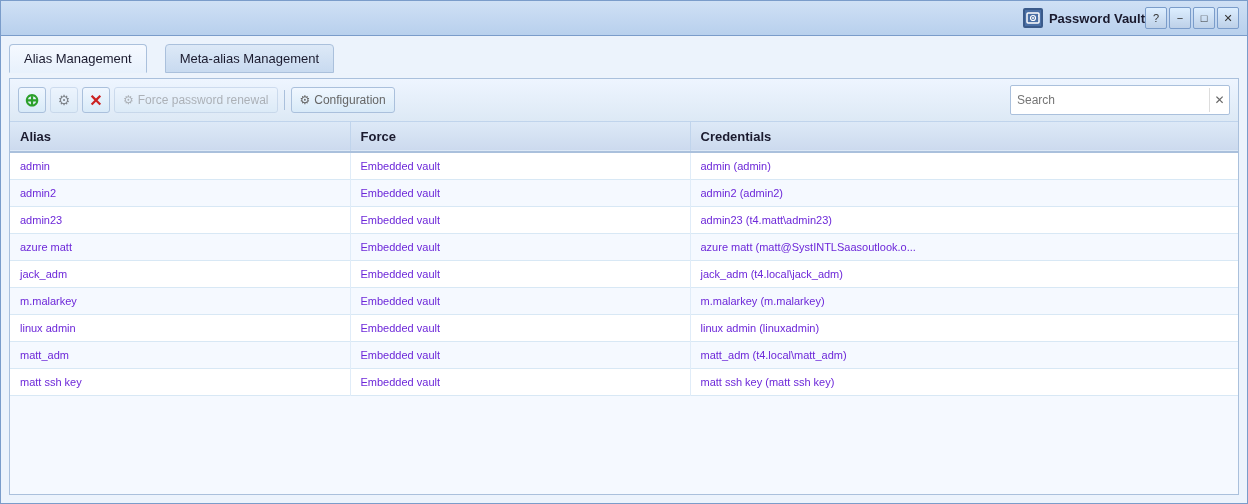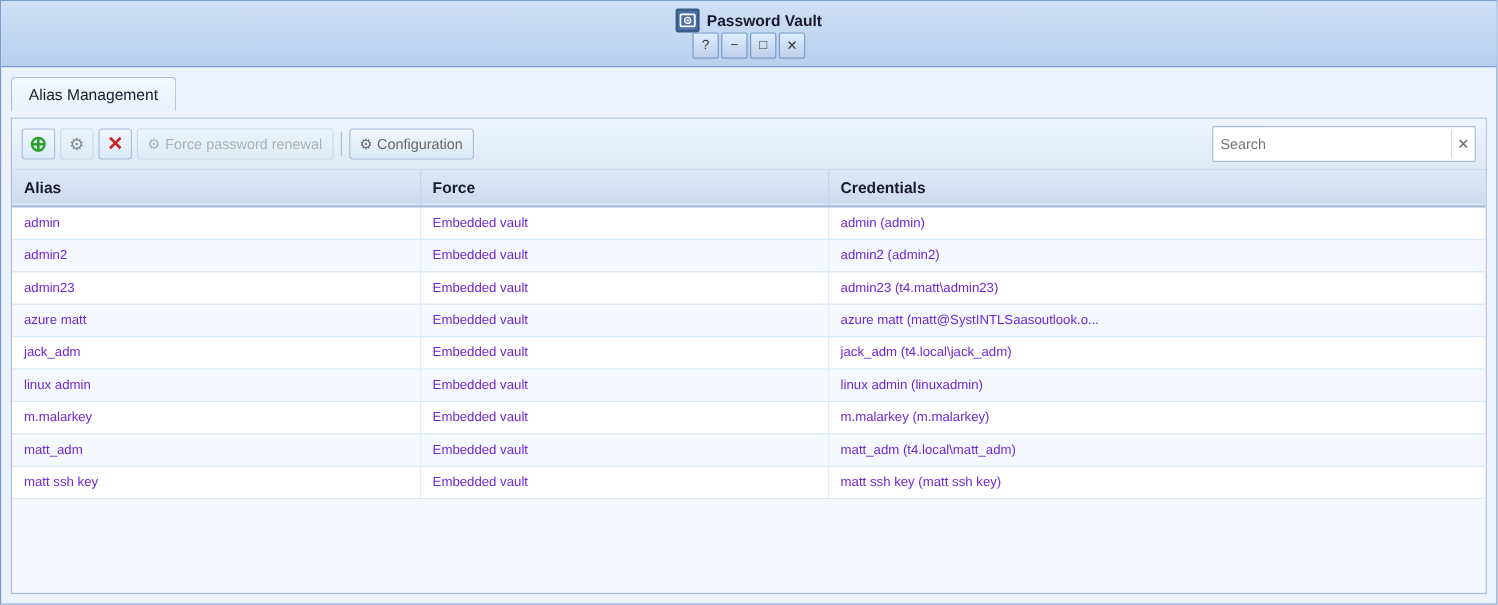--- a/index.html
+++ b/index.html
@@ -15,22 +15,21 @@
       border: 1px solid #7a9cca;
       display: flex;
       flex-direction: column;
     }
     .title-bar {
       background: linear-gradient(to bottom, #cfe0f5, #b8d0ed);
       border-bottom: 1px solid #7a9cca;
       padding: 6px 8px;
       display: flex;
       align-items: center;
-      justify-content: space-between;
-      flex-direction: column;
+      justify-content: flex-end;
     }
     .title-bar-left {
       display: flex;
       align-items: center;
       gap: 6px;
     }
     .title-icon {
       width: 20px;
       height: 20px;
       background: #4a6fa5;
@@ -243,20 +242,23 @@
       <button class="title-btn">□</button>
       <button class="title-btn">✕</button>
     </div>
   </div>
 
   <div class="content-area">
 
     <div class="tabs">
       <div class="tab active">
         <span>Alias Management</span>
+      </div>
+      <div class="tab">
+        <span>Meta-alias Management</span>
       </div>
     </div>
 
     <div class="tab-content-panel">
 
       <div class="toolbar">
         <button class="toolbar-btn">
           <span class="icon-add">⊕</span>
         </button>
         <button class="toolbar-btn disabled">
@@ -310,28 +312,28 @@
                 <td>azure matt</td>
                 <td>Embedded vault</td>
                 <td>azure matt (matt@SystINTLSaasoutlook.o...</td>
               </tr>
               <tr>
                 <td>jack_adm</td>
                 <td>Embedded vault</td>
                 <td>jack_adm (t4.local\jack_adm)</td>
               </tr>
               <tr>
+                <td>m.malarkey</td>
+                <td>Embedded vault</td>
+                <td>m.malarkey (m.malarkey)</td>
+              </tr>
+              <tr>
                 <td>linux admin</td>
                 <td>Embedded vault</td>
                 <td>linux admin (linuxadmin)</td>
-              </tr>
-              <tr>
-                <td>m.malarkey</td>
-                <td>Embedded vault</td>
-                <td>m.malarkey (m.malarkey)</td>
               </tr>
               <tr>
                 <td>matt_adm</td>
                 <td>Embedded vault</td>
                 <td>matt_adm (t4.local\matt_adm)</td>
               </tr>
               <tr>
                 <td>matt ssh key</td>
                 <td>Embedded vault</td>
                 <td>matt ssh key (matt ssh key)</td>

